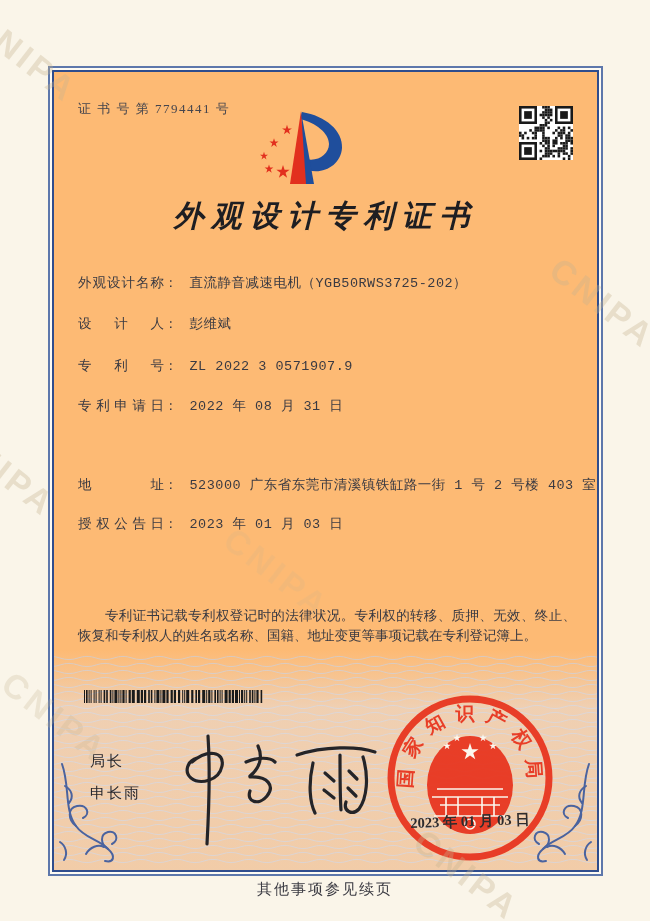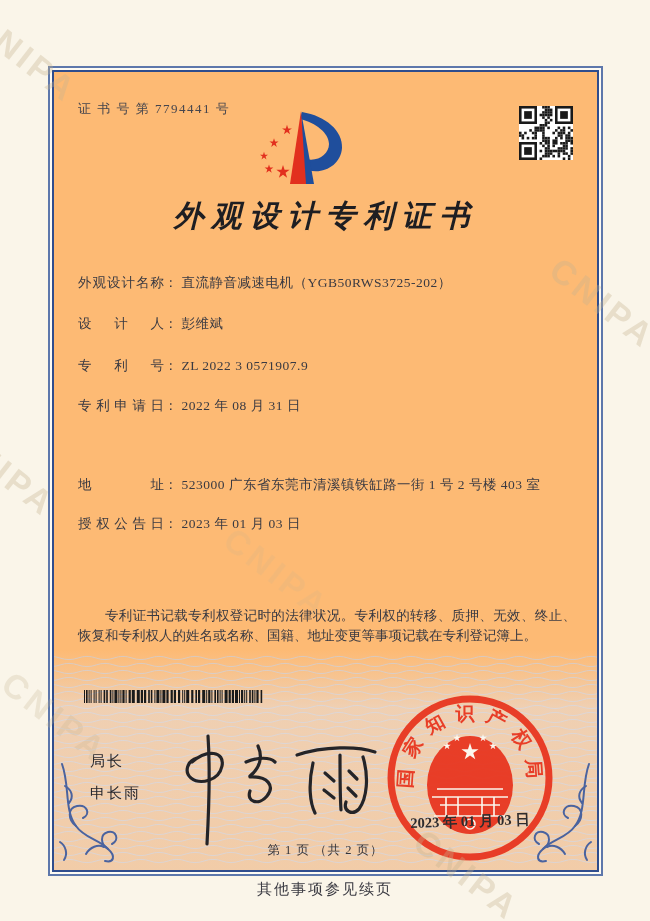--- a/index.html
+++ b/index.html
@@ -28,21 +28,21 @@
   .logo{position:absolute;left:196px;top:34px;width:100px;height:86px;z-index:3;}
   .qr{position:absolute;left:465px;top:34px;width:54px;height:54px;z-index:3;}
   .title{
     position:absolute;left:0;top:124px;width:100%;text-align:center;
     font-size:30px;font-weight:bold;letter-spacing:8px;color:#1e1e22;z-index:3;font-style:italic;
   }
   .field-row{position:absolute;left:24px;font-size:13.5px;white-space:nowrap;z-index:3;}
   .flabel{display:inline-block;width:86px;text-align:justify;text-align-last:justify;vertical-align:bottom;font-family:Liberation Serif, serif;}
   .flabel5{display:inline-block;vertical-align:bottom;}
   .colon{display:inline-block;}
-  .fvalue{display:inline-block;margin-left:4px;letter-spacing:0.5px;}
+  .fvalue{display:inline-block;margin-left:12px;letter-spacing:0.5px;font-family:Liberation Mono, monospace;}
   .para{
     position:absolute;left:24px;width:498px;font-size:13.5px;line-height:20px;
     text-indent:2em;text-align:justify;color:#3a3a42;z-index:3;
   }
   .barcode{position:absolute;left:30px;top:618px;width:180px;height:13px;z-index:3;}
   .signer{position:absolute;left:36px;z-index:3;font-family:"Liberation Sans","DejaVu Sans",sans-serif;
     font-size:15px;color:#26262c;letter-spacing:2px;}
   .signature-svg{position:absolute;left:108px;top:652px;width:232px;height:132px;z-index:3;}
   .seal{position:absolute;left:326px;top:616px;width:180px;height:180px;z-index:4;opacity:0.94;}
   .page-info{position:absolute;left:0;top:770px;width:100%;text-align:center;font-size:12.5px;
@@ -405,17 +405,16 @@
           <path d="M52,109 L128,109"></path>
           <path d="M60,117 L120,117"></path>
           <path d="M66,109 L66,128 M78,109 L78,128 M102,109 L102,128 M114,109 L114,128"></path>
           <path d="M54,128 L126,128"></path>
           <circle cx="90" cy="136" r="5"></circle>
         </g>
       </g>
       <text x="90" y="138" text-anchor="middle" font-size="14.5" font-weight="bold" fill="#222226" font-family="Liberation Serif, DejaVu Serif, serif" transform="rotate(-2 90 133)">2023 年 01 月 03 日</text>
     </svg>
 
-    <div class="page-info">第 1 页 （共 2 页）</div>
   </div>
 </div>
 
 <div class="continuation">其他事项参见续页</div>
 
 </body></html>

